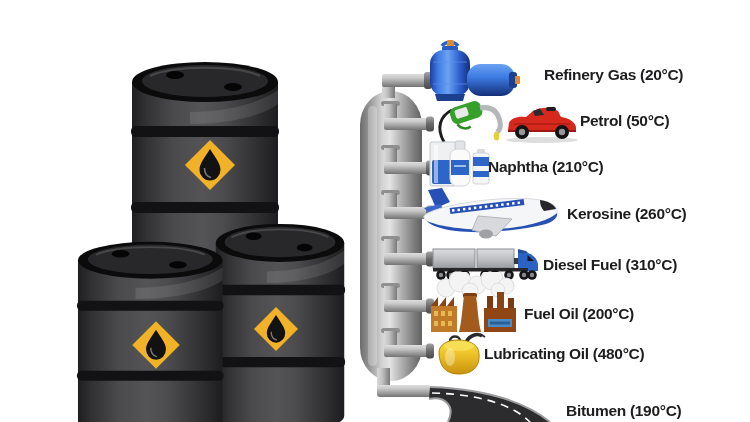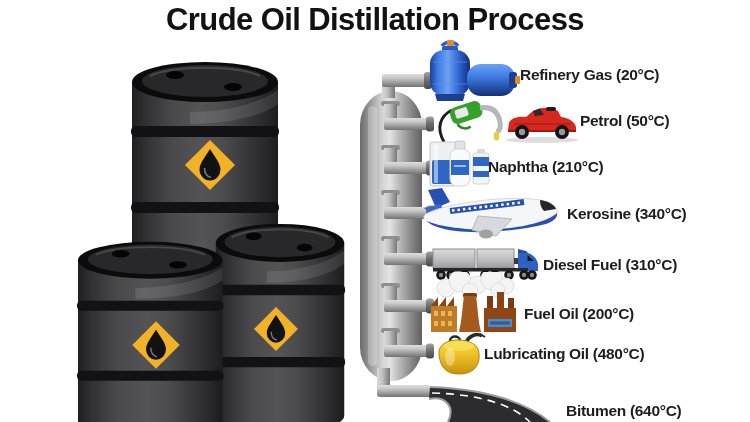--- a/index.html
+++ b/index.html
@@ -17,35 +17,34 @@
     position:absolute;font-size:15.5px;font-weight:bold;letter-spacing:-0.3px;
     color:#1d1d1f;white-space:nowrap;
   }
   .ic-gas{left:427px;top:38px;}
   .ic-petrol{left:434px;top:94px;}
   .ic-naphtha{left:428px;top:138px;}
   .ic-plane{left:420px;top:186px;}
   .ic-truck{left:432px;top:244px;}
   .ic-factory{left:430px;top:272px;}
   .ic-oilcan{left:434px;top:332px;}
-  .lb0{left:520px;top:66px;}
+  .lb0{left:544px;top:66px;}
   .lb1{left:580px;top:112px;}
   .lb2{left:488px;top:158px;}
   .lb3{left:567px;top:205px;}
   .lb4{left:543px;top:256px;}
   .lb5{left:524px;top:305px;}
   .lb6{left:484px;top:345px;}
   .lb7{left:566px;top:402px;}
 </style>
 </head>
 <body>
 
 <div class="stage">
 
-  <h1 class="title">Crude Oil Distillation Process</h1>
 
   <svg class="art" viewBox="0 0 750 422">
     <defs>
       <linearGradient id="gBarrel" x1="0" y1="0" x2="1" y2="0">
         <stop offset="0" stop-color="#1f1f21"></stop>
           <stop offset="0.1" stop-color="#323234"></stop>
         <stop offset="0.28" stop-color="#4a4a4c"></stop>
           <stop offset="0.48" stop-color="#545456"></stop>
         <stop offset="0.62" stop-color="#4c4c4e"></stop>
           <stop offset="0.82" stop-color="#343436"></stop>
@@ -219,21 +218,21 @@
       <path d="M8,4 L22,2 L30,16 L16,22 Z" fill="#2750b4"></path>
       <path d="M4,22 L20,18 L26,26 L10,28 Z" fill="#3a66cc"></path>
       <path d="M6,28 C28,16 92,9 120,14 C133,16.5 139,22 137,27 C133,35 104,42 72,44 C42,46 16,41 7,35 C3,32 3,30 6,28 Z" fill="#f5f6f8" stroke="#d8dade"></path>
       <path d="M7,35 C20,41 50,45 80,43 C108,41 130,34 137,27 C138,31 134,35 126,38 C100,45 60,48 36,45 C20,43 10,39 7,35 Z" fill="#2750b4"></path>
       <path d="M30,25 L104,16" stroke="#2750b4" stroke-width="6"></path>
       <path d="M32,24.6 L102,16.4" stroke="#ffffff" stroke-width="2.5" stroke-dasharray="2.5 3"></path>
       <path d="M120,14 C128,15 134,18.5 136,23 L124,25 C121,22 120,18 120,14 Z" fill="#26262a"></path>
       <path d="M58,30 L92,33 L76,50 L52,44 Z" fill="#d7d9dd" stroke="#b4b6ba"></path>
       <ellipse cx="66" cy="48" rx="7" ry="4.5" fill="#9fa1a5"></ellipse>
     </svg>
-    <span class="plabel lb3">Kerosine (340°C)</span>
+    <span class="plabel lb3">Kerosine (260°C)</span>
   </div>
 
   <div>
     <svg class="icon ic-truck" width="108" height="38" viewBox="0 0 108 38">
       <defs>
         <linearGradient id="gTrail" x1="0" y1="0" x2="0" y2="1">
           <stop offset="0" stop-color="#dcdde0"></stop>
             <stop offset="0.6" stop-color="#b8babd"></stop>
           <stop offset="1" stop-color="#9b9da1"></stop>
         </linearGradient>
@@ -315,16 +314,16 @@
       <path d="M32,10 C36,3 43,1 48,4" stroke="#2a2a2c" stroke-width="3.5" fill="none"></path>
       <path d="M46,2 L51,5" stroke="#2a2a2c" stroke-width="2"></path>
       <path d="M5,22 C4,13 13,8 24,8 C36,8 45,13 45,22 C46,32 41,42 25,42 C11,42 6,34 5,22 Z" fill="url(#gCan)" stroke="#b1850e"></path>
       <ellipse cx="25" cy="14" rx="15" ry="5" fill="#f7e15a" opacity="0.8"></ellipse>
       <ellipse cx="16" cy="25" rx="5" ry="9" fill="#ffffff" opacity="0.35"></ellipse>
     </svg>
     <span class="plabel lb6">Lubricating Oil (480°C)</span>
   </div>
 
   <div>
-    <span class="plabel lb7">Bitumen (640°C)</span>
+    <span class="plabel lb7">Bitumen (190°C)</span>
   </div>
 
 </div>
 
 </body></html>

